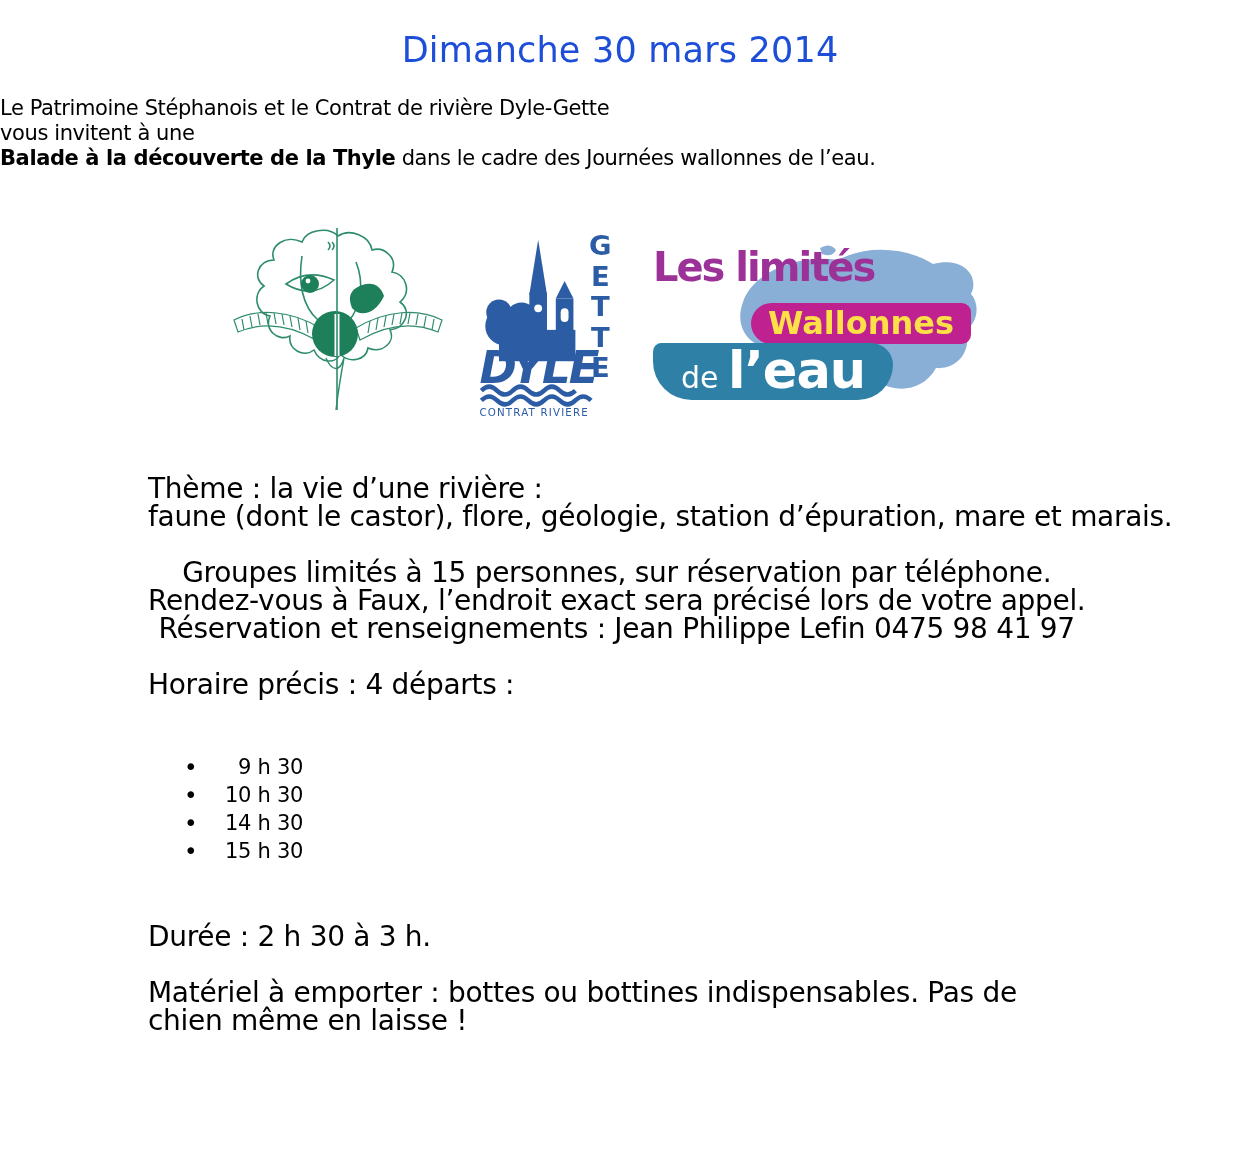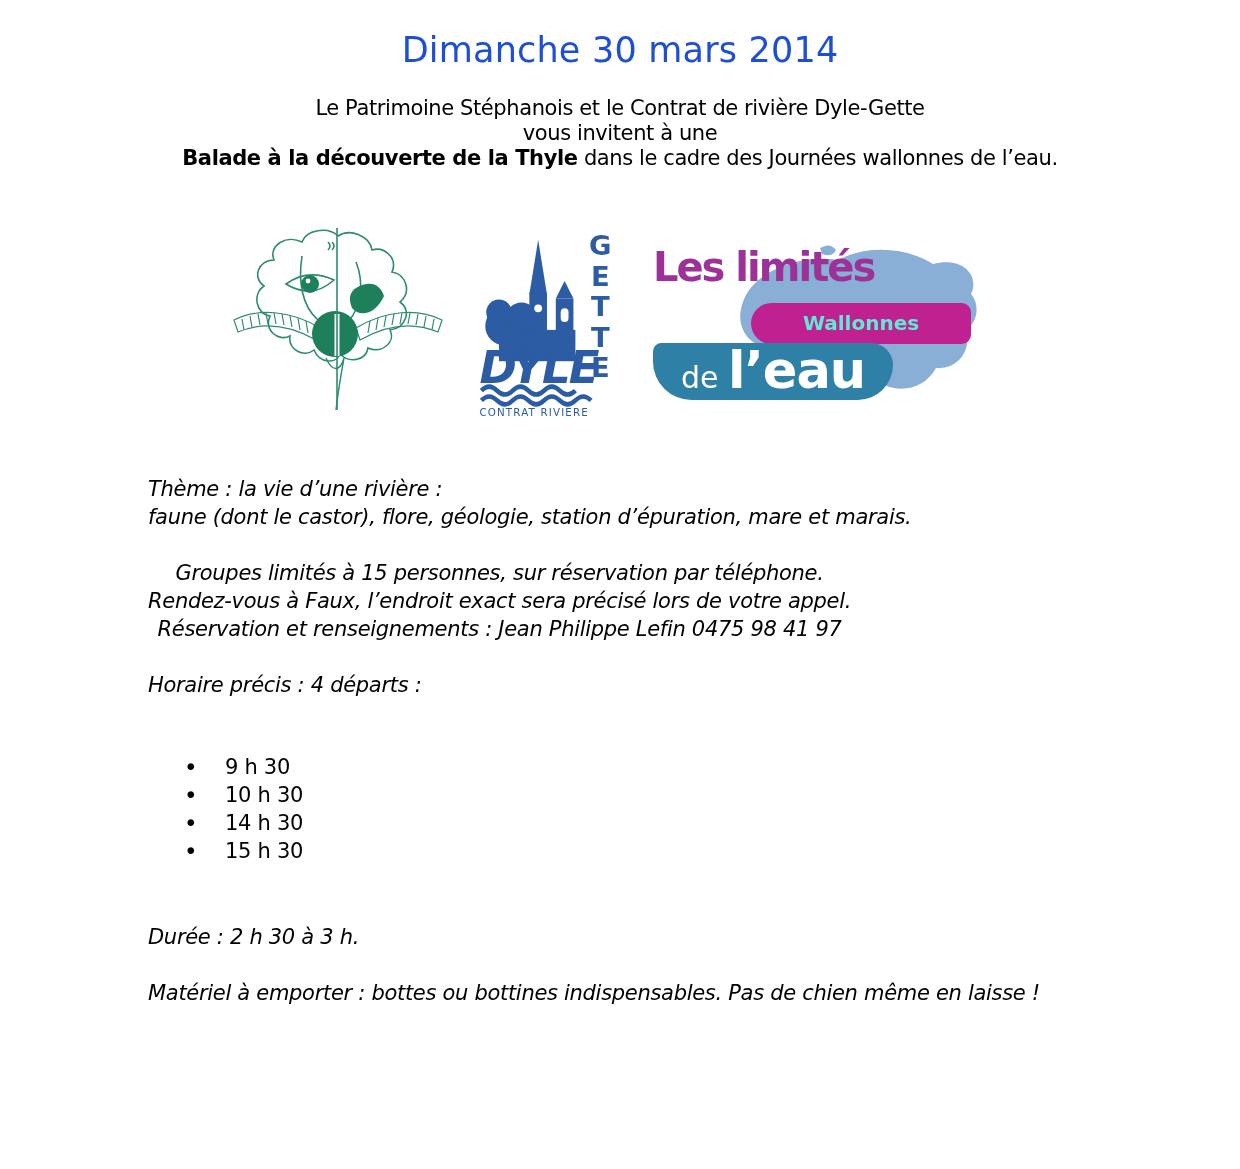--- a/index.html
+++ b/index.html
@@ -5,57 +5,57 @@
   html,body{margin:0;padding:0;background:#ffffff;}
   .page{
     position:relative;width:1240px;height:1169px;background:#ffffff;overflow:hidden;
     font-family:"DejaVu Sans","Liberation Sans",sans-serif;color:#000;
   }
   .title{
     position:absolute;top:30px;left:0;width:100%;text-align:center;
     font-size:35px;line-height:40px;color:#1d4ed8;letter-spacing:.2px;
   }
   .intro{
-    position:absolute;top:96px;left:0;width:100%;text-align:center;
+    position:absolute;top:96px;left:0;width:100%;text-align:left;
     font-size:21px;line-height:25px;letter-spacing:-.4px;
   }
   .intro .b{font-weight:bold;}
   .logo{position:absolute;}
   .logo-patrimoine{left:228px;top:222px;width:220px;height:192px;}
   .logo-dyle{left:476px;top:228px;width:140px;height:192px;}
   .logo-journees{left:653px;top:242px;width:332px;height:160px;}
   .lj-map{position:absolute;left:75px;top:0;width:257px;height:160px;}
   .lj-title{
     position:absolute;left:0;top:2px;font-size:40px;font-weight:bold;
     color:#9C3197;letter-spacing:-2px;white-space:nowrap;
   }
   .lj-banner1{
     position:absolute;left:98px;top:61px;width:220px;height:41px;
     background:#BF2190;border-radius:22px 10px 10px 22px;
-    color:#5eead4;font-size:20px;font-weight:bold;text-align:center;line-height:41px;
+    color:#fde047;font-size:32px;font-weight:bold;text-align:center;line-height:41px;
   }
   .lj-banner2{
     position:absolute;left:0;top:101px;width:240px;height:57px;
     background:#2F80A7;border-radius:10px 26px 42px 46px;
     color:#fff;text-align:center;line-height:55px;white-space:nowrap;
   }
   .lj-banner2 .de{font-size:30px;font-weight:normal;}
   .lj-banner2 .eau{font-size:51px;font-weight:bold;letter-spacing:-1px;}
   .btxt{
-    position:absolute;font-size:21px;line-height:28px;letter-spacing:-.3px;white-space:nowrap;font-style:italic;
+    position:absolute;font-size:28px;line-height:28px;letter-spacing:-.3px;white-space:nowrap;
   }
   .block-theme{left:148px;top:475px;}
   .block-groups{left:148px;top:559px;text-align:center;}
   .block-horaire{left:148px;top:671px;}
   .block-duree{left:148px;top:923px;}
   .block-materiel{left:148px;top:979px;width:940px;white-space:normal;}
   .block-acces{left:148px;top:1063px;}
   ul.departures{
     position:absolute;left:148px;top:753px;margin:0;padding:0;list-style:none;
-    font-size:21px;letter-spacing:-.3px;
+    font-size:21px;letter-spacing:-.3px;text-align:right;
   }
   ul.departures li{position:relative;padding-left:77px;line-height:28px;}
   ul.departures li::before{
     content:"\2022";position:absolute;left:36px;top:0;font-size:23px;
   }
 </style>
 </head>
 <body>
 
 <div class="page">

